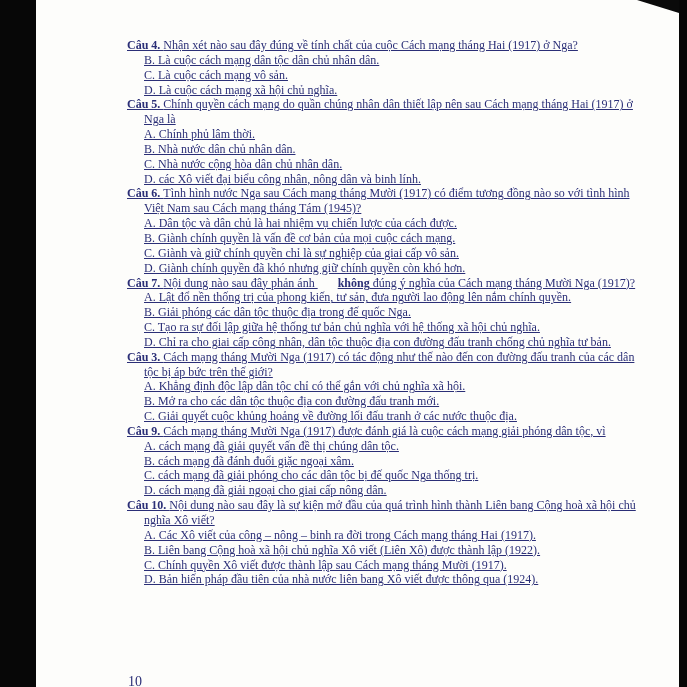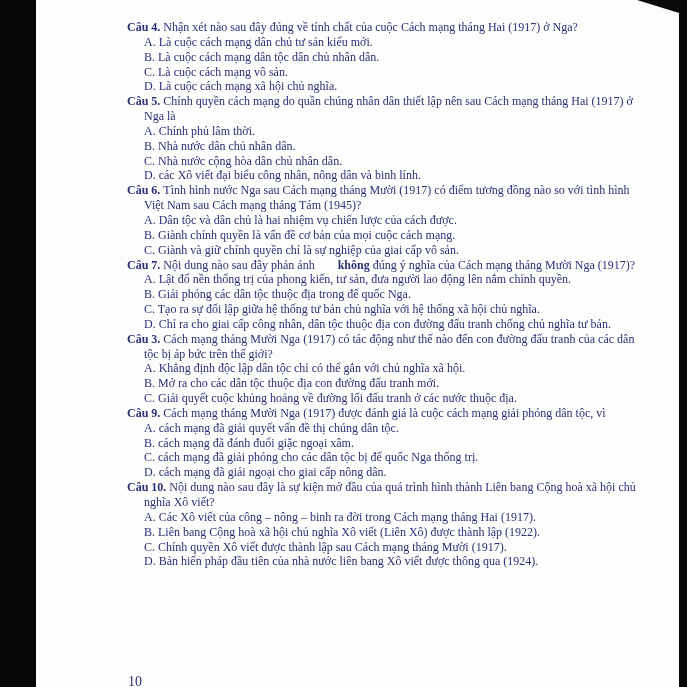--- a/index.html
+++ b/index.html
@@ -23,26 +23,27 @@
     background: #070707;
   }
   .corner-notch {
     position: absolute; right: 8px; top: 0;
     width: 0; height: 0;
     border-top: 13px solid #0a0a0a;
     border-left: 42px solid transparent;
   }
   .page-content {
     position: absolute;
-    left: 127px; top: 20px;
+    left: 127px; top: 38px;
     width: 521px;
     color: #2b2f77;
     font-size: 12px;
     line-height: 14.85px;
     text-align: left;
+    text-decoration: underline;
   }
   .question { margin: 0; }
   .q-stem {
     padding-left: 17px;
     text-indent: -17px;
   }
   .q-label { font-weight: bold; }
   .bold { font-weight: bold; padding-left: 20px; }
   .q-options { padding-left: 17px; }
   .q-option {
@@ -60,41 +61,41 @@
 <body>
 
 <div class="photo-border-left"></div>
 <div class="photo-border-right"></div>
 <div class="corner-notch"></div>
 
 <div class="page-content">
     <div class="question">
       <div class="q-stem"><span class="q-label">Câu 4. </span><span>Nhận xét nào sau đây đúng về tính chất của cuộc Cách mạng tháng Hai (1917) ở Nga?</span></div>
       <div class="q-options">
-        <div class="q-option">A. Là cuộc cách mạng dân chủ tư sản kiểu mới.</div>
         <div class="q-option">B. Là cuộc cách mạng dân tộc dân chủ nhân dân.</div>
         <div class="q-option">C. Là cuộc cách mạng vô sản.</div>
         <div class="q-option">D. Là cuộc cách mạng xã hội chủ nghĩa.</div>
       </div>
     </div>
     <div class="question">
       <div class="q-stem"><span class="q-label">Câu 5. </span><span>Chính quyền cách mạng do quần chúng nhân dân thiết lập nên sau Cách mạng tháng Hai (1917) ở Nga là</span></div>
       <div class="q-options">
         <div class="q-option">A. Chính phủ lâm thời.</div>
         <div class="q-option">B. Nhà nước dân chủ nhân dân.</div>
         <div class="q-option">C. Nhà nước cộng hòa dân chủ nhân dân.</div>
         <div class="q-option">D. các Xô viết đại biểu công nhân, nông dân và binh lính.</div>
       </div>
     </div>
     <div class="question">
       <div class="q-stem"><span class="q-label">Câu 6. </span><span>Tình hình nước Nga sau Cách mạng tháng Mười (1917) có điểm tương đồng nào so với tình hình Việt Nam sau Cách mạng tháng Tám (1945)?</span></div>
       <div class="q-options">
         <div class="q-option">A. Dân tộc và dân chủ là hai nhiệm vụ chiến lược của cách được.</div>
         <div class="q-option">B. Giành chính quyền là vấn đề cơ bản của mọi cuộc cách mạng.</div>
         <div class="q-option">C. Giành và giữ chính quyền chỉ là sự nghiệp của giai cấp vô sản.</div>
+        <div class="q-option">D. Giành chính quyền đã khó nhưng giữ chính quyền còn khó hơn.</div>
       </div>
     </div>
     <div class="question">
       <div class="q-stem"><span class="q-label">Câu 7. </span><span>Nội dung nào sau đây phản ánh </span><span class="bold">không</span><span> đúng ý nghĩa của Cách mạng tháng Mười Nga (1917)?</span></div>
       <div class="q-options">
         <div class="q-option">A. Lật đổ nền thống trị của phong kiến, tư sản, đưa người lao động lên nắm chính quyền.</div>
         <div class="q-option">B. Giải phóng các dân tộc thuộc địa trong đế quốc Nga.</div>
         <div class="q-option">C. Tạo ra sự đối lập giữa hệ thống tư bản chủ nghĩa với hệ thống xã hội chủ nghĩa.</div>
         <div class="q-option">D. Chỉ ra cho giai cấp công nhân, dân tộc thuộc địa con đường đấu tranh chống chủ nghĩa tư bản.</div>
       </div>

